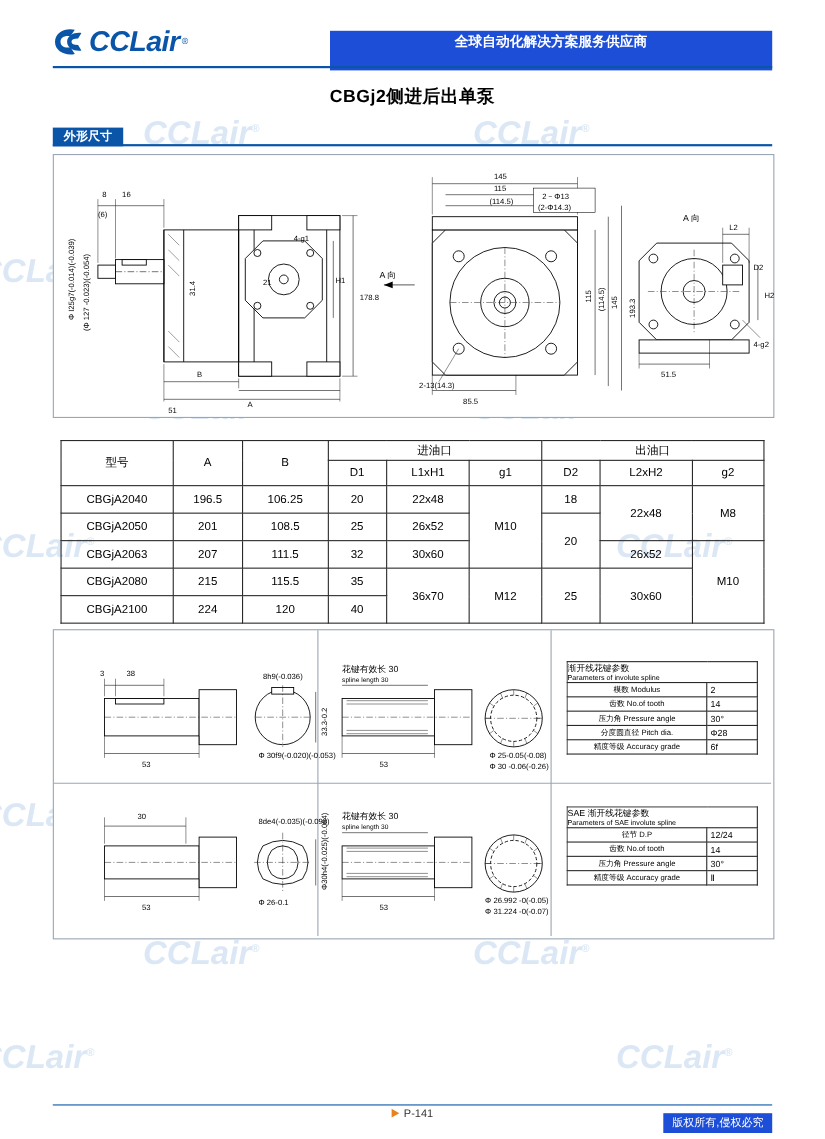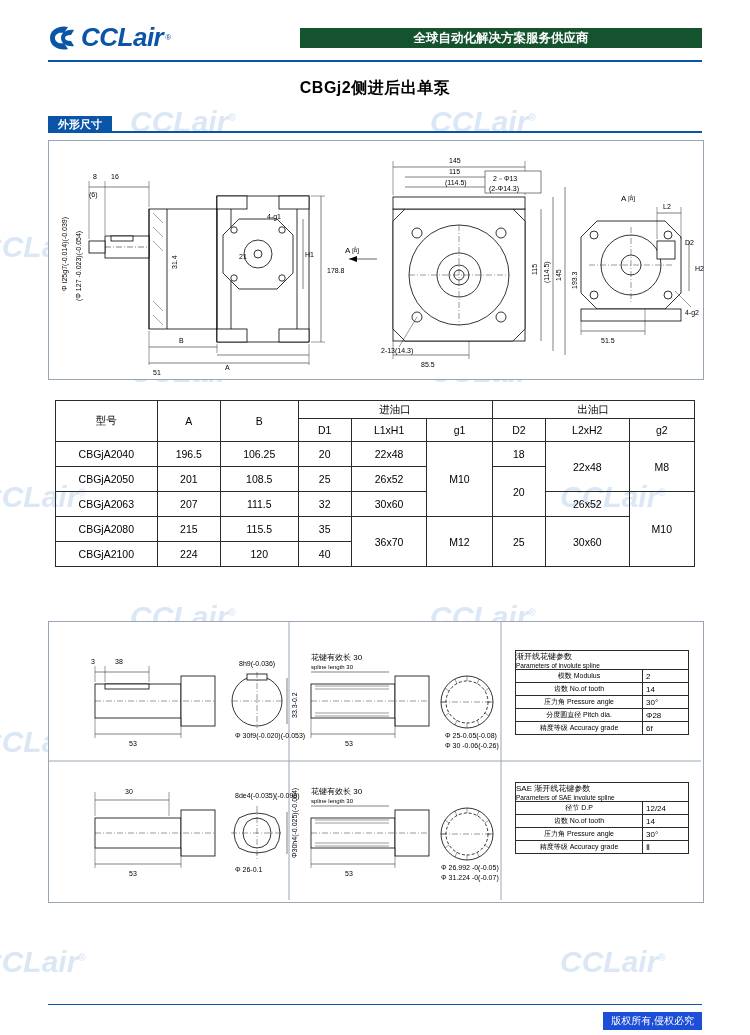--- a/index.html
+++ b/index.html
@@ -12,21 +12,21 @@
     overflow:hidden;
   }
   .page{position:relative;width:750px;height:1035px;}
 
   
   .header{position:absolute;left:0;top:0;width:750px;height:62px;}
   .logo{position:absolute;left:48px;top:22px;display:flex;align-items:center;}
   .logo-mark{width:30px;height:28px;position:relative;}
   .logo-text{font-size:26px;font-weight:bold;color:#0a55a8;font-style:italic;letter-spacing:-0.5px;margin-left:3px;}
   .logo-reg{font-size:8px;color:#0a55a8;vertical-align:super;margin-left:2px;}
-  .header-bar{position:absolute;left:300px;top:28px;width:402px;height:20px;background:#14532d;}
+  .header-bar{position:absolute;left:300px;top:28px;width:402px;height:36px;background:#1d4ed8;}
   .header-bar-text{position:absolute;left:0;top:0;width:402px;height:20px;line-height:20px;text-align:center;color:#fff;font-size:12.5px;font-weight:bold;}
   .header-rule{position:absolute;left:48px;top:60px;width:654px;height:2px;background:#0a55a8;}
 
   
   .doc-title{position:absolute;left:0;top:78px;width:750px;text-align:center;font-size:16px;font-weight:bold;letter-spacing:0.5px;}
 
   
   .sec{position:absolute;height:17px;}
   .sec .tab{position:absolute;left:0;top:0;height:17px;background:#0a55a8;color:#fff;font-size:11px;font-weight:bold;line-height:17px;padding:0 10px;}
   .sec .rule{position:absolute;left:0;top:15px;height:2px;background:#0a55a8;}
@@ -313,21 +313,21 @@
       <tr>
         <td style="height:24px;">CBGjA2100</td>
         <td>224</td>
         <td>120</td>
         <td>40</td>
       </tr>
     </tbody>
   </table>
 
 
-  <div class="panel" style="left:48px;top:621px;width:654px;height:280px;">
+  <div class="panel" style="left:48px;top:572px;width:654px;height:280px;">
     <svg width="652" height="278" viewBox="0 0 652 278">
       <g stroke="#9aa6b4" stroke-width="1" fill="none">
         <line x1="0" y1="139" x2="652" y2="139"></line>
         <line x1="240" y1="0" x2="240" y2="278"></line>
         <line x1="452" y1="0" x2="452" y2="278"></line>
       </g>
 
       <g stroke="#000" fill="none" stroke-width="0.8">
         <rect x="46" y="62" width="86" height="34" fill="#fff"></rect>
         <rect x="132" y="54" width="34" height="50" fill="#fff"></rect>
@@ -526,15 +526,18 @@
                   <td>Ⅱ</td>
                 </tr>
           </tbody>
             </table>
         </div>
       </foreignObject>
     </svg>
   </div>
 
   <div class="footer-rule"></div>
+  <div class="footer-page">
+    <span class="tri"></span><span>P-141</span>
+  </div>
   <div class="footer-bar">版权所有,侵权必究</div>
 
 </div>
 
 </body></html>

